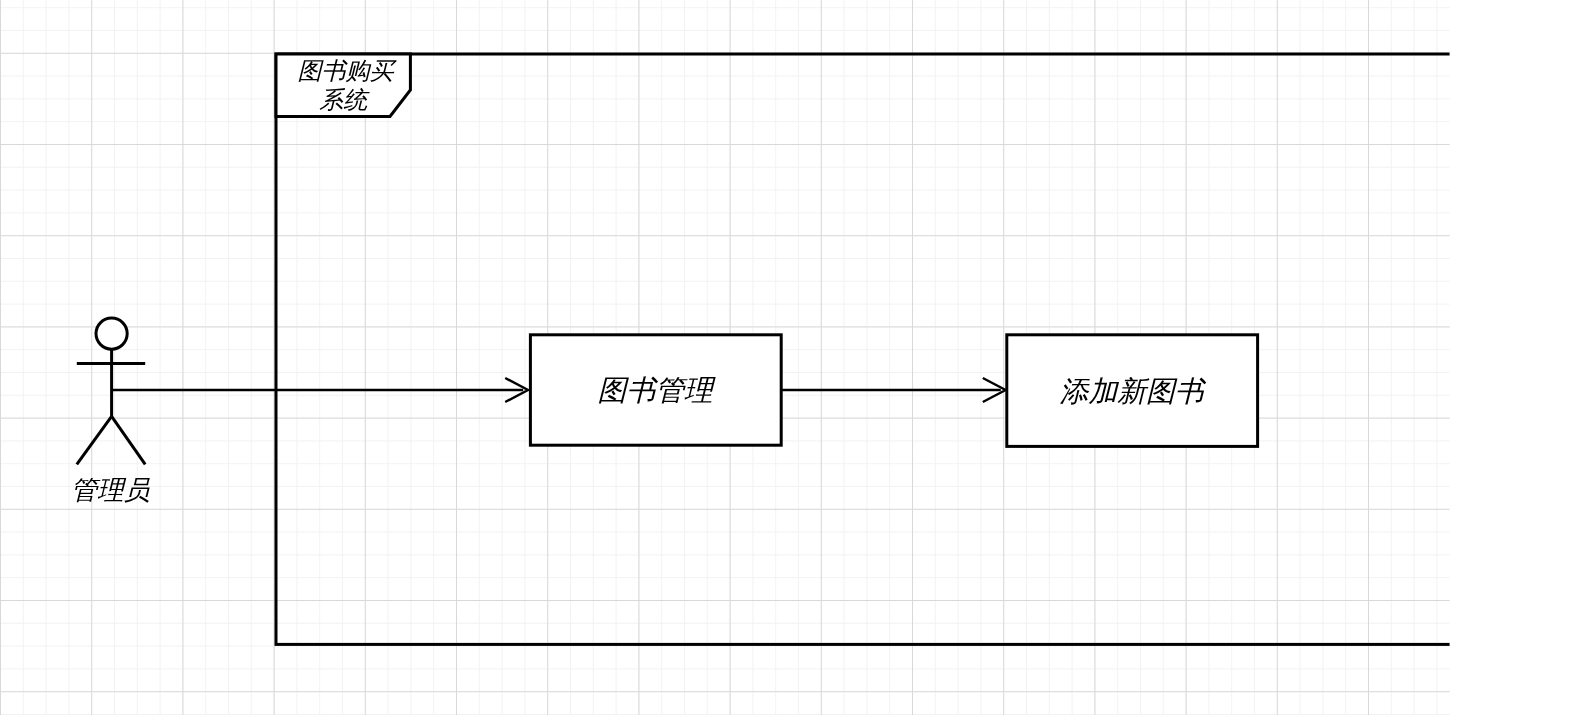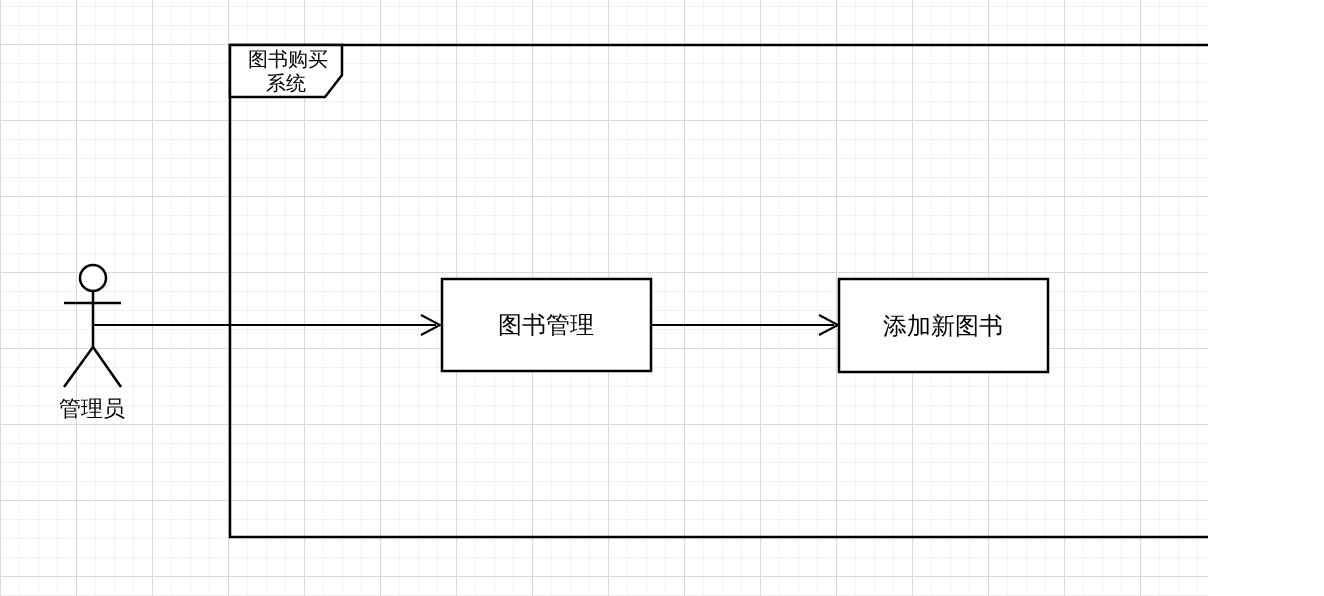--- a/index.html
+++ b/index.html
@@ -15,20 +15,21 @@
     overflow: hidden;
     background-color: #ffffff;
     
     background-image:
       linear-gradient(to right, #d9d9d9 1px, transparent 1px),
       linear-gradient(to bottom, #d9d9d9 1px, transparent 1px),
       linear-gradient(to right, #f2f2f2 1px, transparent 1px),
       linear-gradient(to bottom, #f2f2f2 1px, transparent 1px);
     background-size: 76px 76px, 76px 76px, 19px 19px, 19px 19px;
     background-position: 0 0, 0 44px, 0 0, 0 6px;
+    font-style: italic;
   }
   svg.diagram {
     position: absolute;
     left: 0;
     top: 0;
   }
   .shape-stroke {
     stroke: #000000;
     fill: none;
   }

